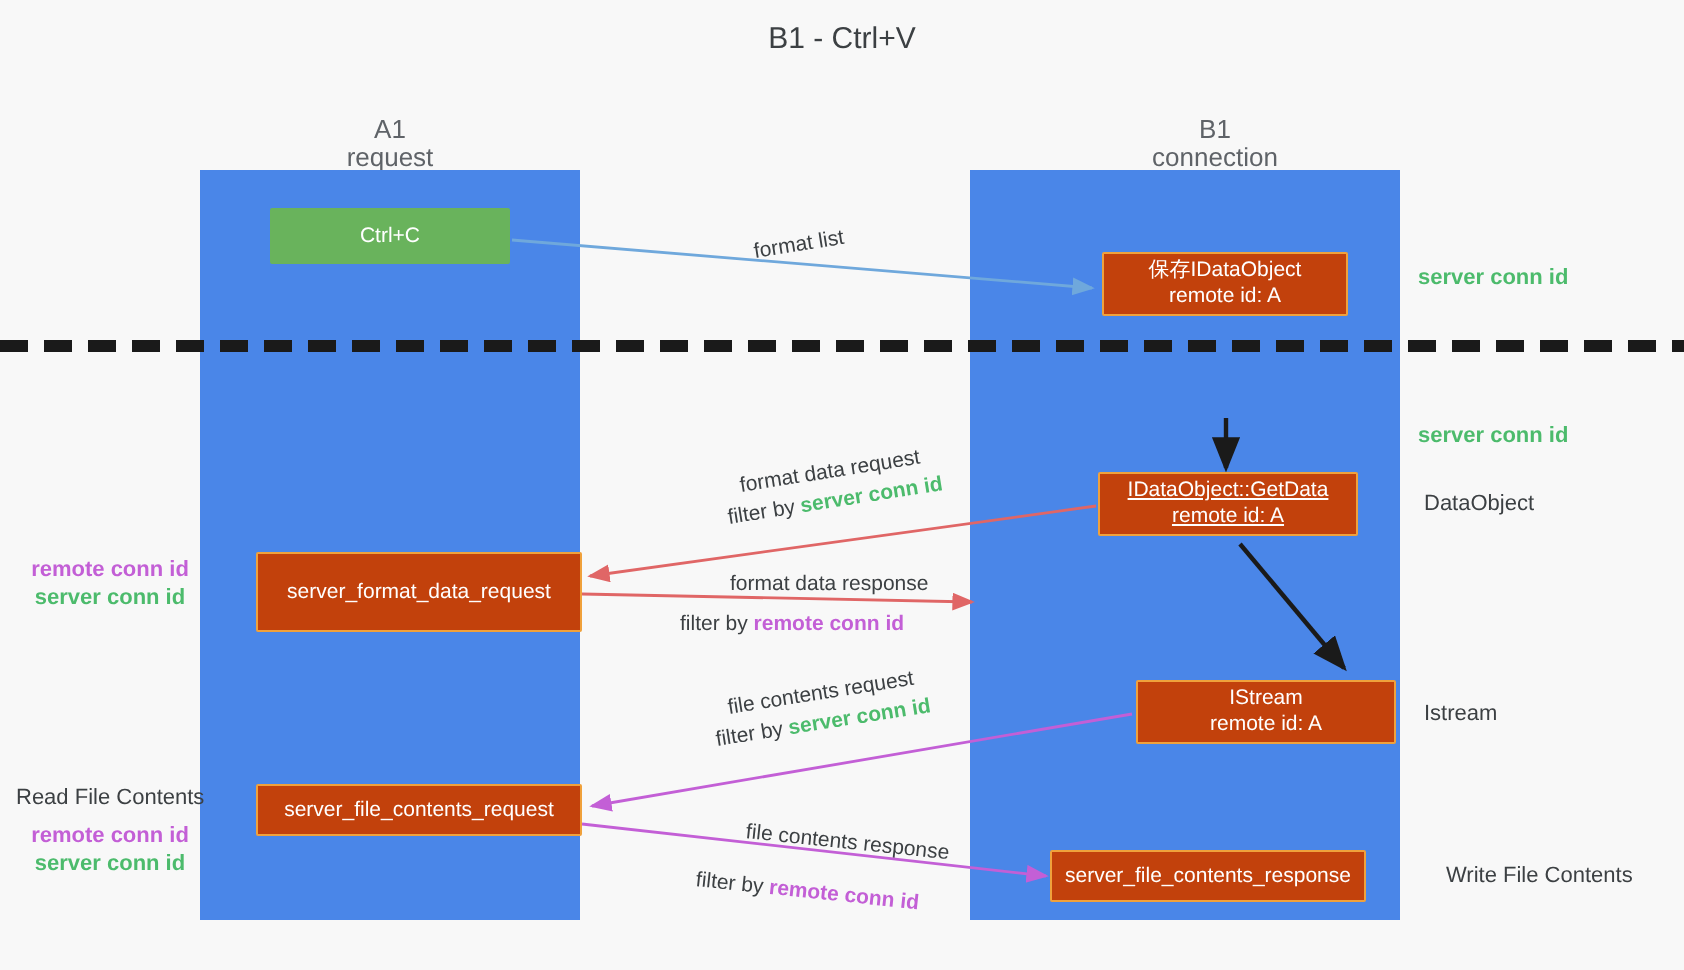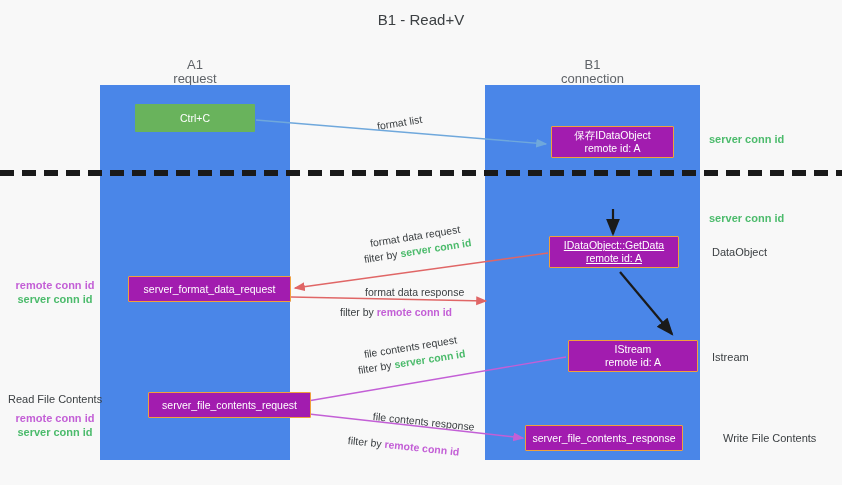--- a/index.html
+++ b/index.html
@@ -59,21 +59,21 @@
     justify-content: center;
     text-align: right;
     color: #ffffff;
     font-size: 10.5px;
     line-height: 13px;
     border-radius: 1px;
     padding: 2px 4px;
     z-index: 6;
   }
   .node.green  { background: #6aa84f; background: #69b35c; }
-  .node.orange { background: #a21caf; border: 1px solid #f0a13b; }
+  .node.orange { background: #c2410c; border: 1px solid #f0a13b; }
   .node .l2 { display: block; }
 
   
   .side-label {
     font-size: 11px;
     line-height: 14px;
   }
   .green-txt  { color: #4cbb6c; font-weight: bold; }
   .purple-txt { color: #c35fd6; font-weight: bold; }
   .plain-txt  { color: #3c4043; font-weight: normal; }
@@ -104,28 +104,28 @@
     z-index: 5;
     pointer-events: none;
   }
 </style>
 </head>
 <body>
 
 <div id="diagram-root">
 
   <div class="abs title-block">
-    <div>B1 - Read+V</div>
+    <div>B1 - Ctrl+V</div>
   </div>
 
   <div class="abs col-header" style="left:100px; top:58px; width:190px;">
     <span class="ch-name">A1</span>
     <span class="ch-sub">request</span>
   </div>
-  <div class="abs col-header" style="left:485px; top:58px; width:215px;">
+  <div class="abs col-header" style="left:500px; top:58px; width:215px;">
     <span class="ch-name">B1</span>
     <span class="ch-sub">connection</span>
   </div>
 
   <div class="abs lane" id="lane-a1"></div>
   <div class="abs lane" id="lane-b1"></div>
 
   <svg class="abs" id="arrows" viewBox="0 0 842 485">
     <defs>
       <marker id="ah-blue" markerWidth="9" markerHeight="9" refX="7" refY="3.2" orient="auto">
@@ -154,25 +154,25 @@
 
     <line x1="566" y1="357" x2="296" y2="403" stroke="#c35fd6" stroke-width="1.4" marker-end="url(#ah-mag)"></line>
 
     <line x1="291" y1="412" x2="523" y2="438" stroke="#c35fd6" stroke-width="1.4" marker-end="url(#ah-mag)"></line>
   </svg>
 
   <div class="abs node green" style="left:135px; top:104px; width:120px; height:28px;">
     <span>Ctrl+C</span>
   </div>
 
-  <div class="abs node orange" style="left:128px; top:276px; width:163px; height:26px;">
+  <div class="abs node orange" style="left:128px; top:276px; width:163px; height:40px;">
     <span>server_format_data_request</span>
   </div>
 
-  <div class="abs node orange" style="left:128px; top:392px; width:163px; height:26px;margin-left:20px;">
+  <div class="abs node orange" style="left:128px; top:392px; width:163px; height:26px;">
     <span>server_file_contents_request</span>
   </div>
 
   <div class="abs node orange" style="left:551px; top:126px; width:123px; height:32px;">
     <span>保存IDataObject</span>
     <span class="l2">remote id: A</span>
   </div>
 
 
   <div class="abs node orange" style="left:549px; top:236px; width:130px; height:32px;text-decoration:underline;">

